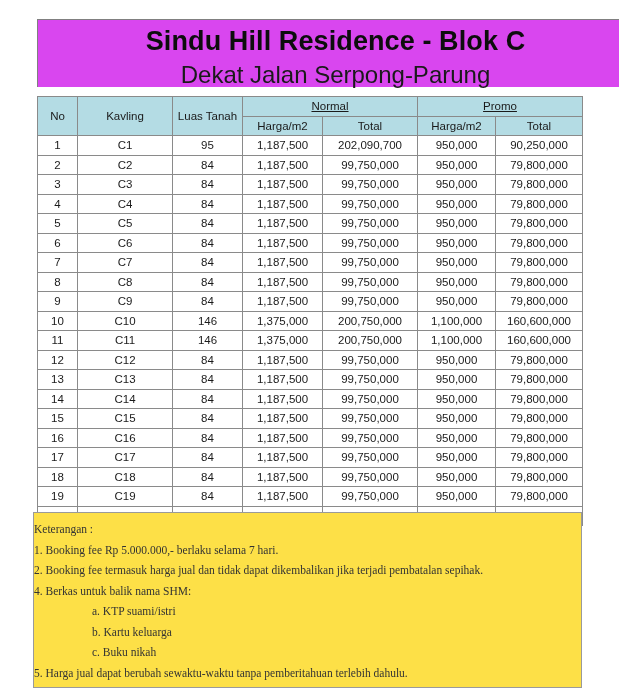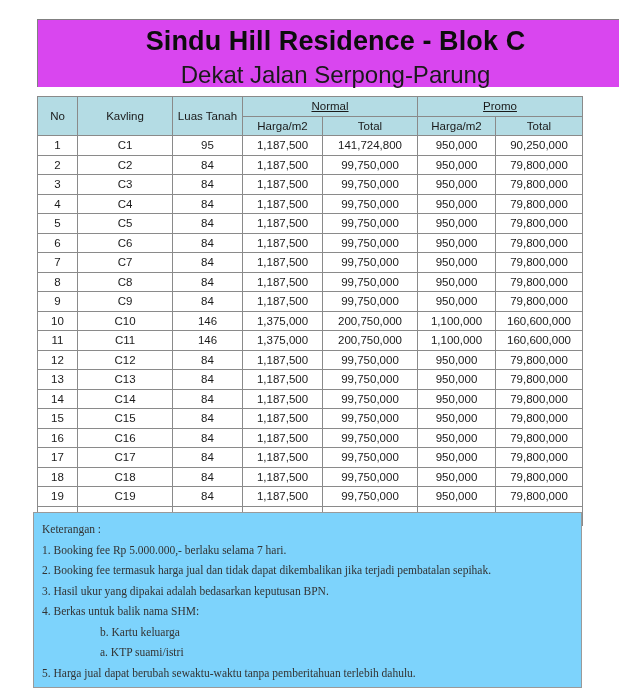--- a/index.html
+++ b/index.html
@@ -99,25 +99,25 @@
 
   
   .notes-box {
     position: absolute;
     left: 33px;
     top: 512px;
     width: 549px;
     height: 176px;
     box-sizing: border-box;
     border: 1px solid #9a9a9a;
-    background: #7dd3fc;
+    background: #fde047;
     font-family: "Liberation Serif", serif;
     font-size: 11.5px;
     color: #333333;
-    padding: 6px 8px 0 8px;
+    padding: 6px 8px 0 0;
   }
   .note-line {
     line-height: 20.5px;
     white-space: nowrap;
   }
   .note-line.sub {
     padding-left: 58px;
   }
 </style>
 </head>
@@ -154,21 +154,21 @@
         <th>Harga/m2</th>
         <th>Total</th>
       </tr>
     </thead>
     <tbody id="table-body">
         <tr>
           <td>1</td>
           <td>C1</td>
           <td>95</td>
           <td>1,187,500</td>
-          <td>141,724,800</td>
+          <td>202,090,700</td>
           <td>950,000</td>
           <td>90,250,000</td>
         </tr>
         <tr>
           <td>2</td>
           <td>C2</td>
           <td>84</td>
           <td>1,187,500</td>
           <td>99,750,000</td>
           <td>950,000</td>
@@ -337,21 +337,21 @@
           <td>86,450,000</td>
         </tr>
       </tbody>
   </table>
 
   <div class="notes-box">
     <div class="note-line">Keterangan :</div>
     <div id="notes-list">
         <div class="note-line">1. Booking fee Rp 5.000.000,-  berlaku selama 7 hari.</div>
         <div class="note-line">2. Booking fee termasuk harga jual dan tidak dapat dikembalikan jika terjadi pembatalan sepihak.</div>
-        <div class="note-line">3. Hasil ukur yang dipakai adalah bedasarkan keputusan BPN.</div>
         <div class="note-line">4. Berkas untuk balik nama SHM:</div>
+        <div class="note-line sub">a. KTP suami/istri</div>
         <div class="note-line sub">b. Kartu keluarga</div>
-        <div class="note-line sub">a. KTP suami/istri</div>
+        <div class="note-line sub">c. Buku nikah</div>
         <div class="note-line">5. Harga jual dapat berubah sewaktu-waktu tanpa pemberitahuan terlebih dahulu.</div>
       </div>
   </div>
 
 </div>
 
 </body></html>

